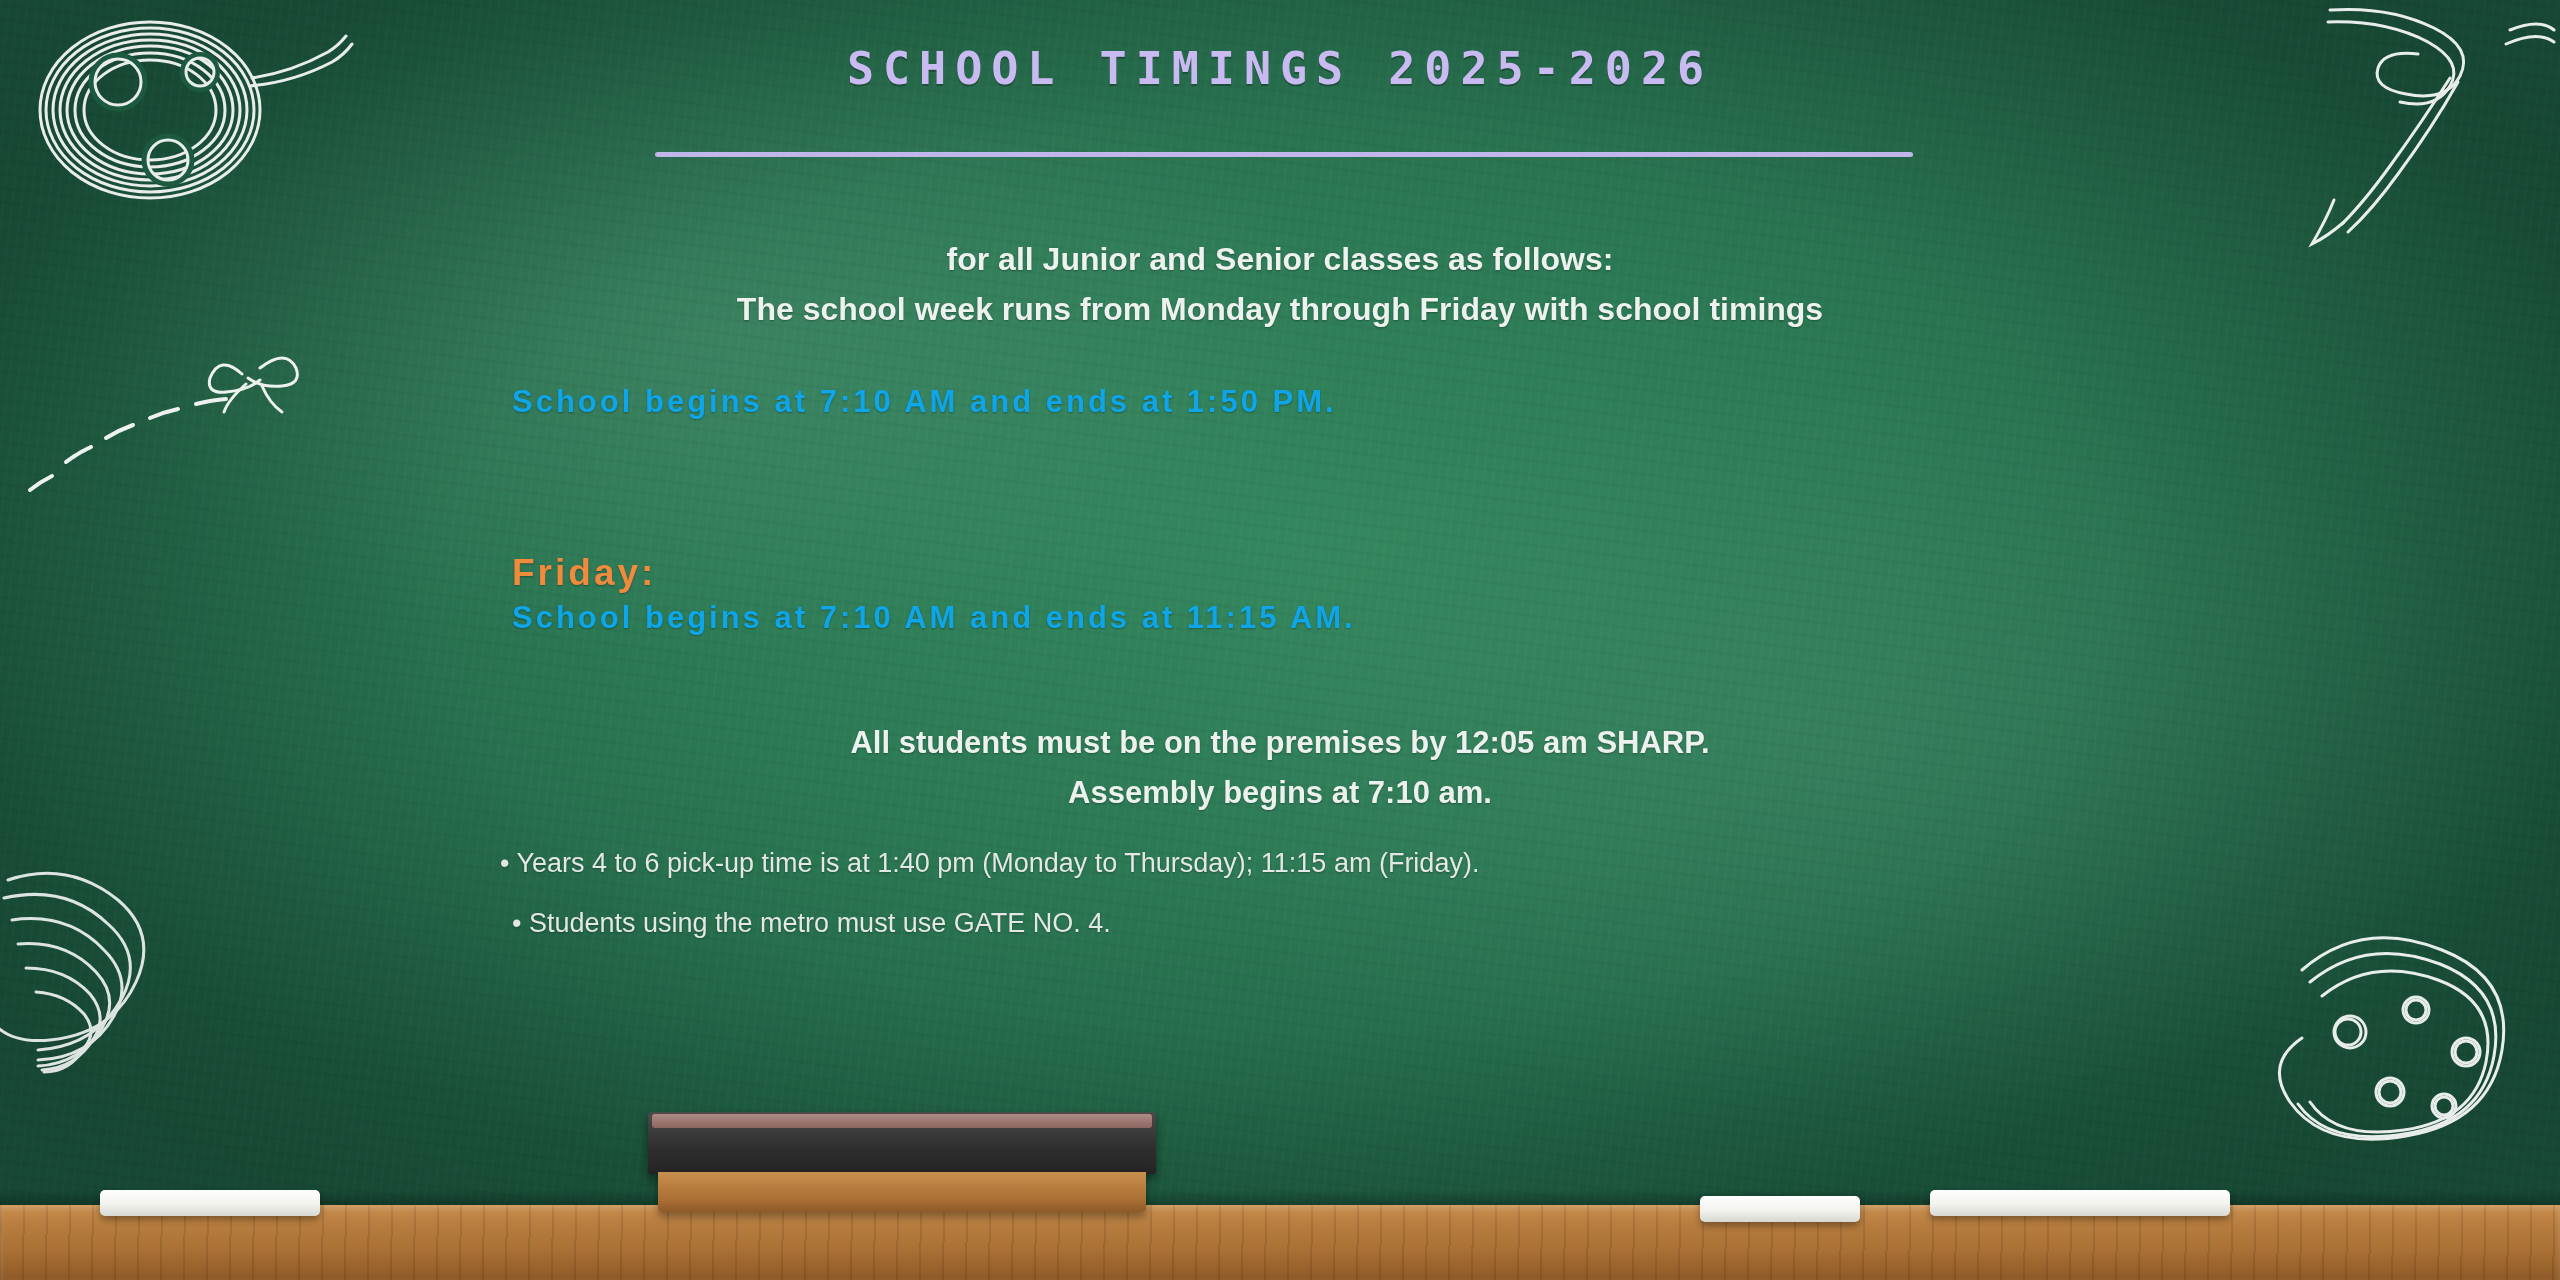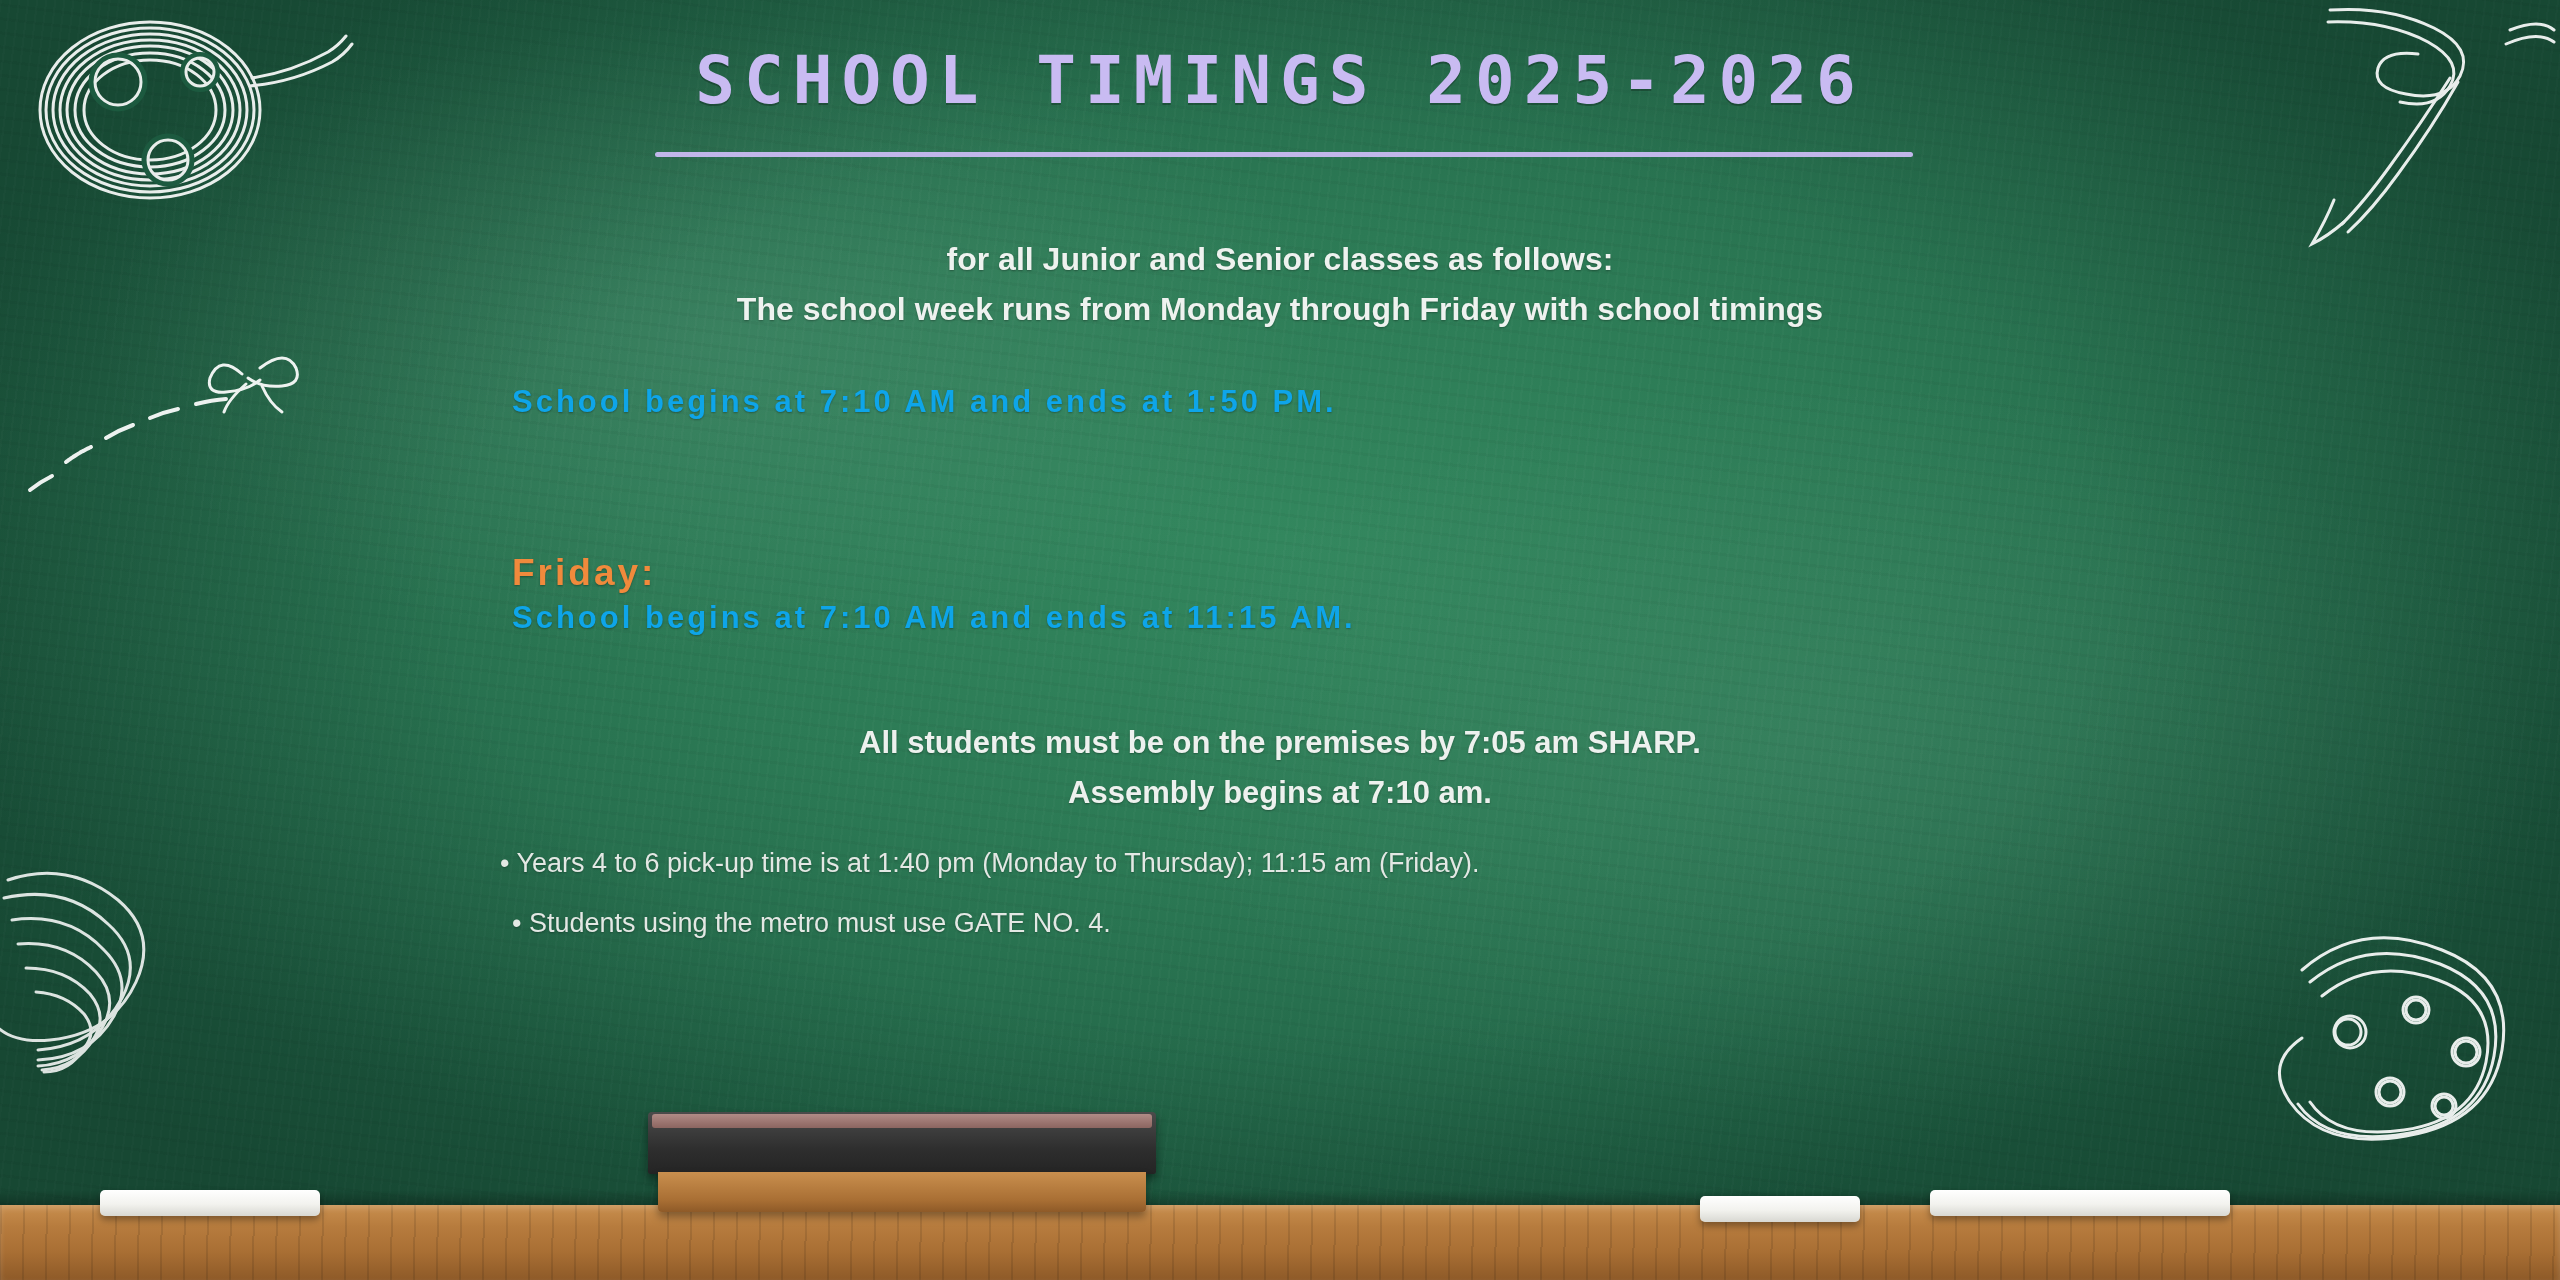--- a/index.html
+++ b/index.html
@@ -116,21 +116,21 @@
     height: 1205px;
   }
   .title {
     position: absolute;
     left: 0;
     top: 42px;
     width: 2560px;
     text-align: center;
     font-family: "DejaVu Sans Mono", monospace;
     font-weight: bold;
-    font-size: 66px;
+    font-size: 45px;
     letter-spacing: 9px;
     color: #c9bbf2;
     text-shadow: 0 2px 0 rgba(0,0,0,0.25);
   }
   .title-underline {
     position: absolute;
     left: 655px;
     top: 152px;
     width: 1258px;
     height: 5px;
@@ -297,21 +297,21 @@
     <div class="block" id="block-mon-thu">
       <div class="detail">School begins at 7:10 AM and ends at 1:50 PM.</div>
     </div>
 
     <div class="block" id="block-fri">
       <div class="day">Friday:</div>
       <div class="detail">School begins at 7:10 AM and ends at 11:15 AM.</div>
     </div>
 
     <div class="notice">
-      <div>All students must be on the premises by 7:05 am SHARP.</div>
+      <div>All students must be on the premises by 12:05 am SHARP.</div>
       <div>Assembly begins at 7:10 am.</div>
     </div>
 
     <div class="bullets">
       <div class="bullet">• Years 4 to 6 pick-up time is at 1:40 pm (Monday to Thursday); 11:15 am (Friday).</div>
       <div class="bullet indent">• Students using the metro must use GATE NO. 4.</div>
     </div>
 
   </div>
 

